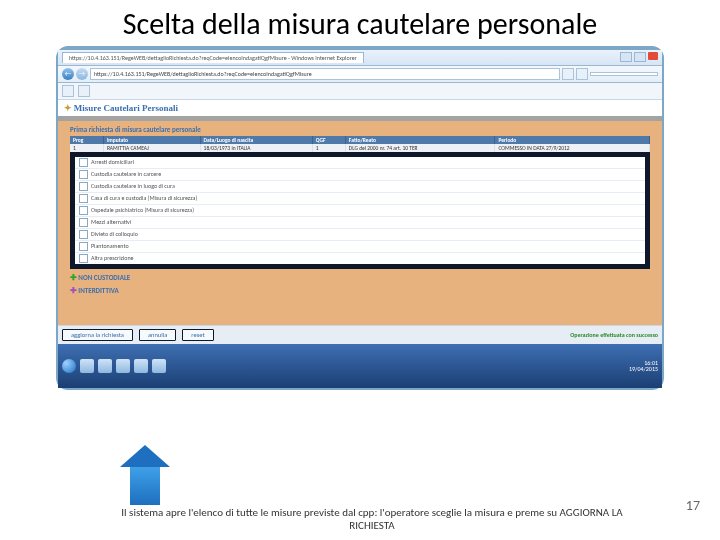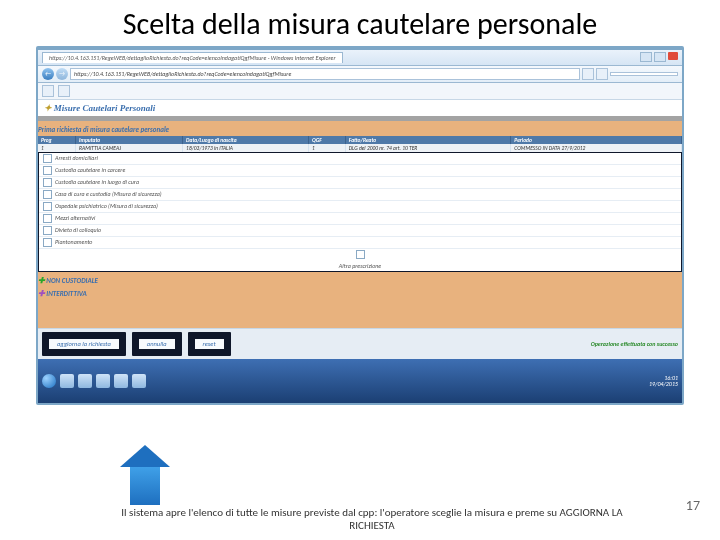--- a/index.html
+++ b/index.html
@@ -1,42 +1,42 @@
 <!DOCTYPE html>
 <html><head>
 <meta charset="utf-8">
 <style>
   body { margin:0; font-family: Calibri, Arial, sans-serif; background:#fff; width:720px; height:540px; position:relative; }
   .slide-title { font-size:30px; text-align:center; margin:8px 40px 6px; line-height:1.05; }
-  .browser { margin:0 36px; border:2px solid #7da7c7; border-top-width:4px; border-radius:2px; font-size:7px; color:#333; background:#fff;font-style:italic; }
+  .browser { margin:0 56px; border:2px solid #7da7c7; border-top-width:4px; border-radius:12px; font-size:7px; color:#333; background:#fff; }
   .chrome-top { background:linear-gradient(#eaf2fb,#d6e5f4); border-bottom:1px solid #9bb8d2; padding:2px 4px; }
   .tab { display:inline-block; background:#fff; border:1px solid #9bb8d2; border-bottom:none; padding:1px 6px; font-size:6px; color:#555; }
   .close-red { float:right; width:10px; height:8px; background:#e04b3a; border-radius:1px; margin-left:2px; }
   .min-btn { float:right; width:10px; height:8px; background:#d6e5f4; border:1px solid #9bb8d2; margin-left:2px; }
   .addr { background:linear-gradient(#f4f8fd,#e3eef8); border-bottom:1px solid #9bb8d2; padding:2px 4px; display:flex; align-items:center; gap:2px; }
   .nav-btn { width:12px; height:12px; border-radius:50%; background:linear-gradient(#8fc3f0,#3b7ec0); color:#fff; display:inline-flex; align-items:center; justify-content:center; font-size:7px; }
   .url-box { flex:1; background:#fff; border:1px solid #aac2da; padding:1px 3px; font-size:6px; color:#444; }
   .tiny-ico { width:10px; height:10px; background:#e8f0f9; border:1px solid #aac2da; }
   .toolbar2 { background:#f2f6fb; border-bottom:1px solid #c7d7e6; padding:2px 4px; display:flex; gap:4px; }
   .page-title { background:#fff; padding:3px 6px; font-weight:bold; color:#3b6fae; font-size:9px; border-bottom:5px solid #a3a3a3; font-family:"Comic Sans MS", cursive; }
-  .content { background:#e8b27e; padding:4px 0 6px; }
+  .content { background:#e8b27e; padding:4px 12px 6px; }
   .subtitle { font-size:7px; color:#3b6fae; font-weight:bold; margin-bottom:2px; }
   .datagrid { width:100%; border-collapse:collapse; font-size:5.5px; }
   .datagrid th { background:#4f79a8; color:#fff; text-align:left; padding:1px 3px; border-right:1px solid #3d628d; }
   .datagrid td { background:#eef2f6; padding:1px 3px; border-right:1px solid #d7e3ef; }
   .section-hdr { color:#3b6fae; font-weight:bold; font-size:7px; margin:3px 0 2px; background:#e8b27e; }
   .section-hdr::before { content:"▣ "; font-size:6px; }
-  .item-list { background:#fff; border:1px solid #0f172a; }
+  .item-list { background:#fff; border:5px solid #0f172a; }
   .item-row { display:flex; align-items:center; gap:3px; padding:1px 4px; border-bottom:1px solid #e6edf4; font-size:6px; color:#555; }
-  .item-row:last-child { border-bottom:none;flex-direction:column; }
+  .item-row:last-child { border-bottom:none; }
   .cbx { width:7px; height:7px; border:1px solid #8aa9c4; background:#fff; flex-shrink:0; }
   .expander { color:#2aa62a; font-weight:bold; font-size:8px; }
   .exp-purple { color:#a04fc0; }
   .btn-bar { background:#e6edf4; border-top:1px solid #c7d7e6; padding:3px 4px; display:flex; gap:6px; align-items:center; }
-  .btn { background:#f7fafd; border:7px solid #0f172a; padding:1px 8px; font-size:6.5px; color:#3b6fae; border-radius:1px; }
+  .btn { background:#f7fafd; border:1px solid #0f172a; padding:1px 8px; font-size:6.5px; color:#3b6fae; border-radius:1px; }
   .status { margin-left:auto; font-size:6px; color:#2a8a2a; font-weight:bold; }
   .taskbar { background:linear-gradient(#3e6fb3,#1b3f73); height:20px; display:flex; align-items:center; padding:12px 4px; gap:4px; }
   .orb { width:14px; height:14px; border-radius:50%; background:radial-gradient(circle at 30% 30%,#9dd2ff,#1b6fc0); }
   .task-ico { width:14px; height:14px; background:linear-gradient(#cfe3f7,#8fb8e0); border-radius:2px; }
   .clock { margin-left:auto; color:#fff; font-size:6px; text-align:right; line-height:1; }
   .arrow { position:absolute; left:130px; top:445px; }
   .arrow-body { width:30px; height:38px; background:linear-gradient(#3fa0e8,#1e6fbf); }
   .arrow-head { width:0; height:0; border-left:25px solid transparent; border-right:25px solid transparent; border-bottom:22px solid #1e6fbf; margin-left:-10px; }
   .caption { position:absolute; bottom:8px; left:104px; right:80px; font-size:11px; text-align:center; color:#333; }
   .page-num { position:absolute; bottom:26px; right:20px; font-size:14px; color:#666; }

